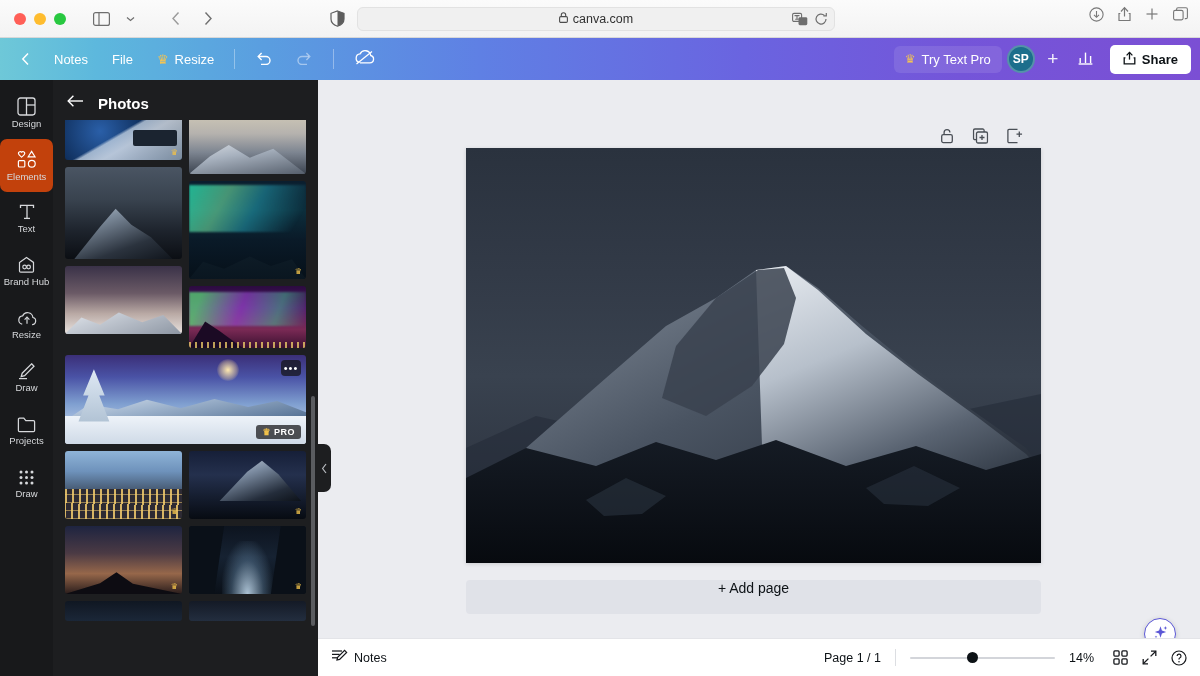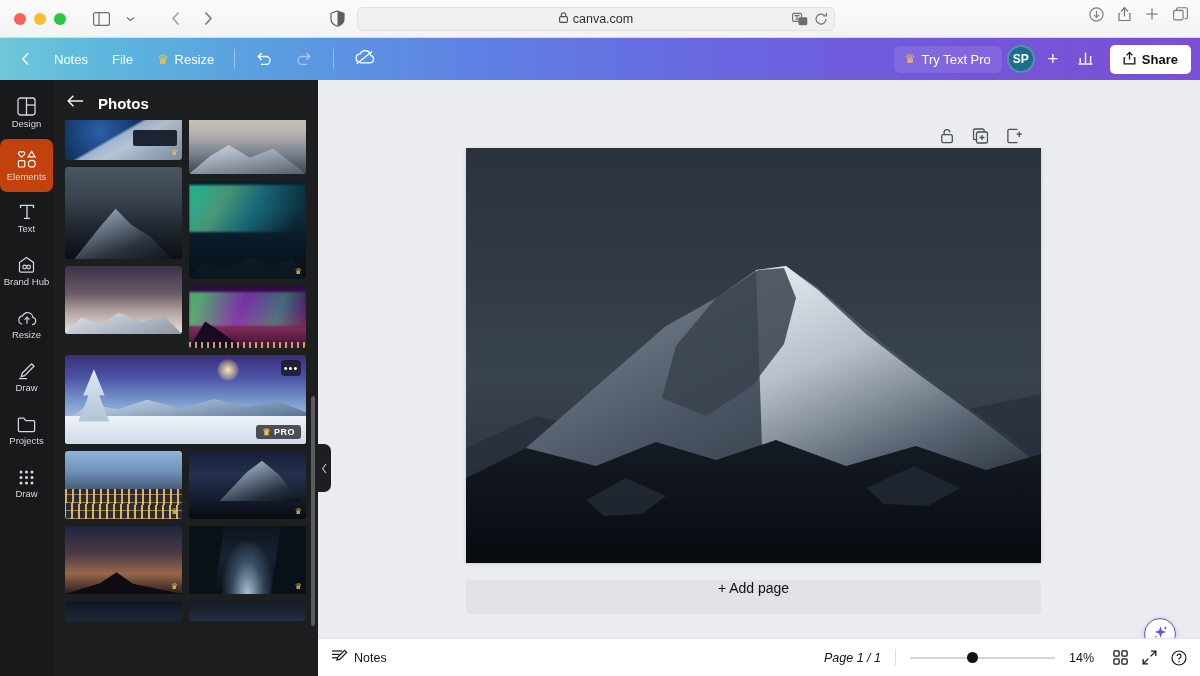--- a/index.html
+++ b/index.html
@@ -183,21 +183,21 @@
   }
 
   
   .bottom-bar {
     position: absolute; left: 318px; bottom: 0; width: 882px; height: 38px;
     background: #fff; border-top: 1px solid #e3e4e8;
     display: flex; align-items: center; padding: 0 13px; font-size: 12.5px; color: #0d1216;
   }
   .notes-btn { display: flex; align-items: center; gap: 6px; }
   .bb-right { margin-left: auto; display: flex; align-items: center; gap: 14px; }
-  .page-count { font-size: 12.5px; font-style: italic; }
+  .page-count { font-size: 12.5px; }
   .vsep { width: 1px; height: 17px; background: #dcdee2; }
   .zoom-slider { width: 145px; height: 14px; position: relative; display: flex; align-items: center; }
   .zoom-track { width: 100%; height: 2px; background: #d3d5da; border-radius: 2px; }
   .zoom-knob { position: absolute; left: 57px; width: 11px; height: 11px; border-radius: 50%; background: #0d1216; }
   .zoom-pct { font-size: 12.5px; min-width: 30px; }
   .bb-icon { display: flex; align-items: center; justify-content: center; color: #16181c; }
 </style>
 </head>
 <body>
 

